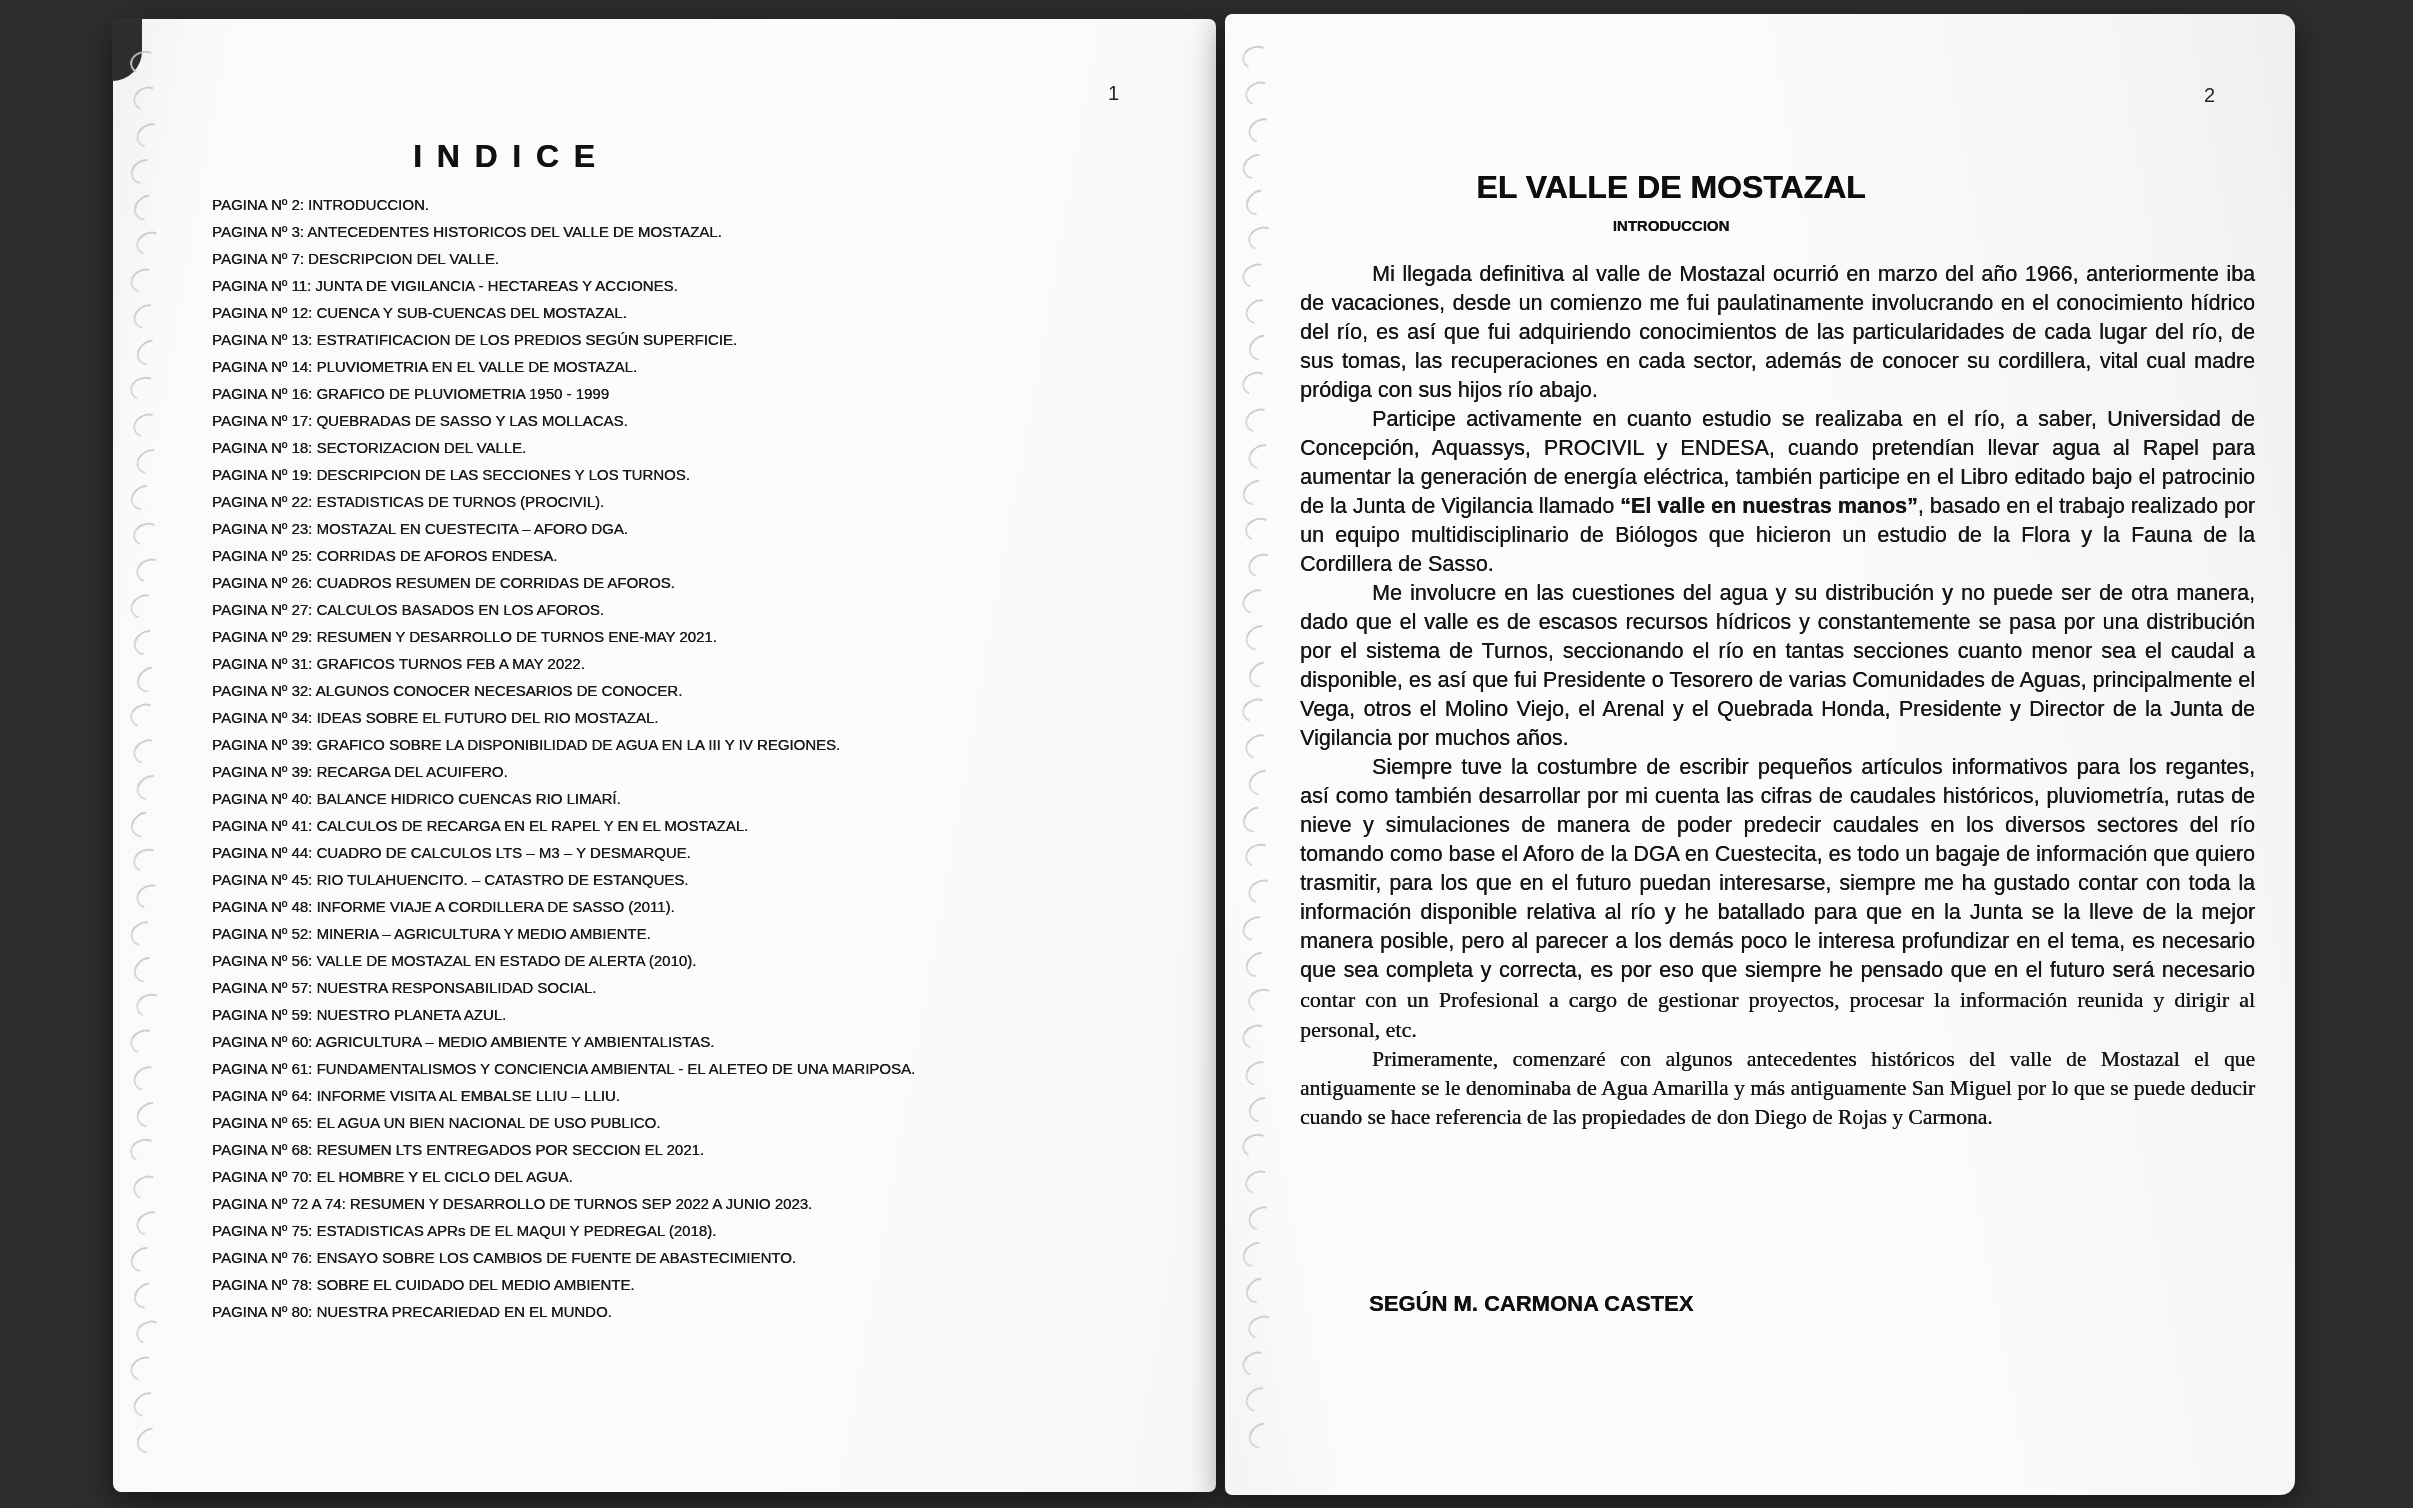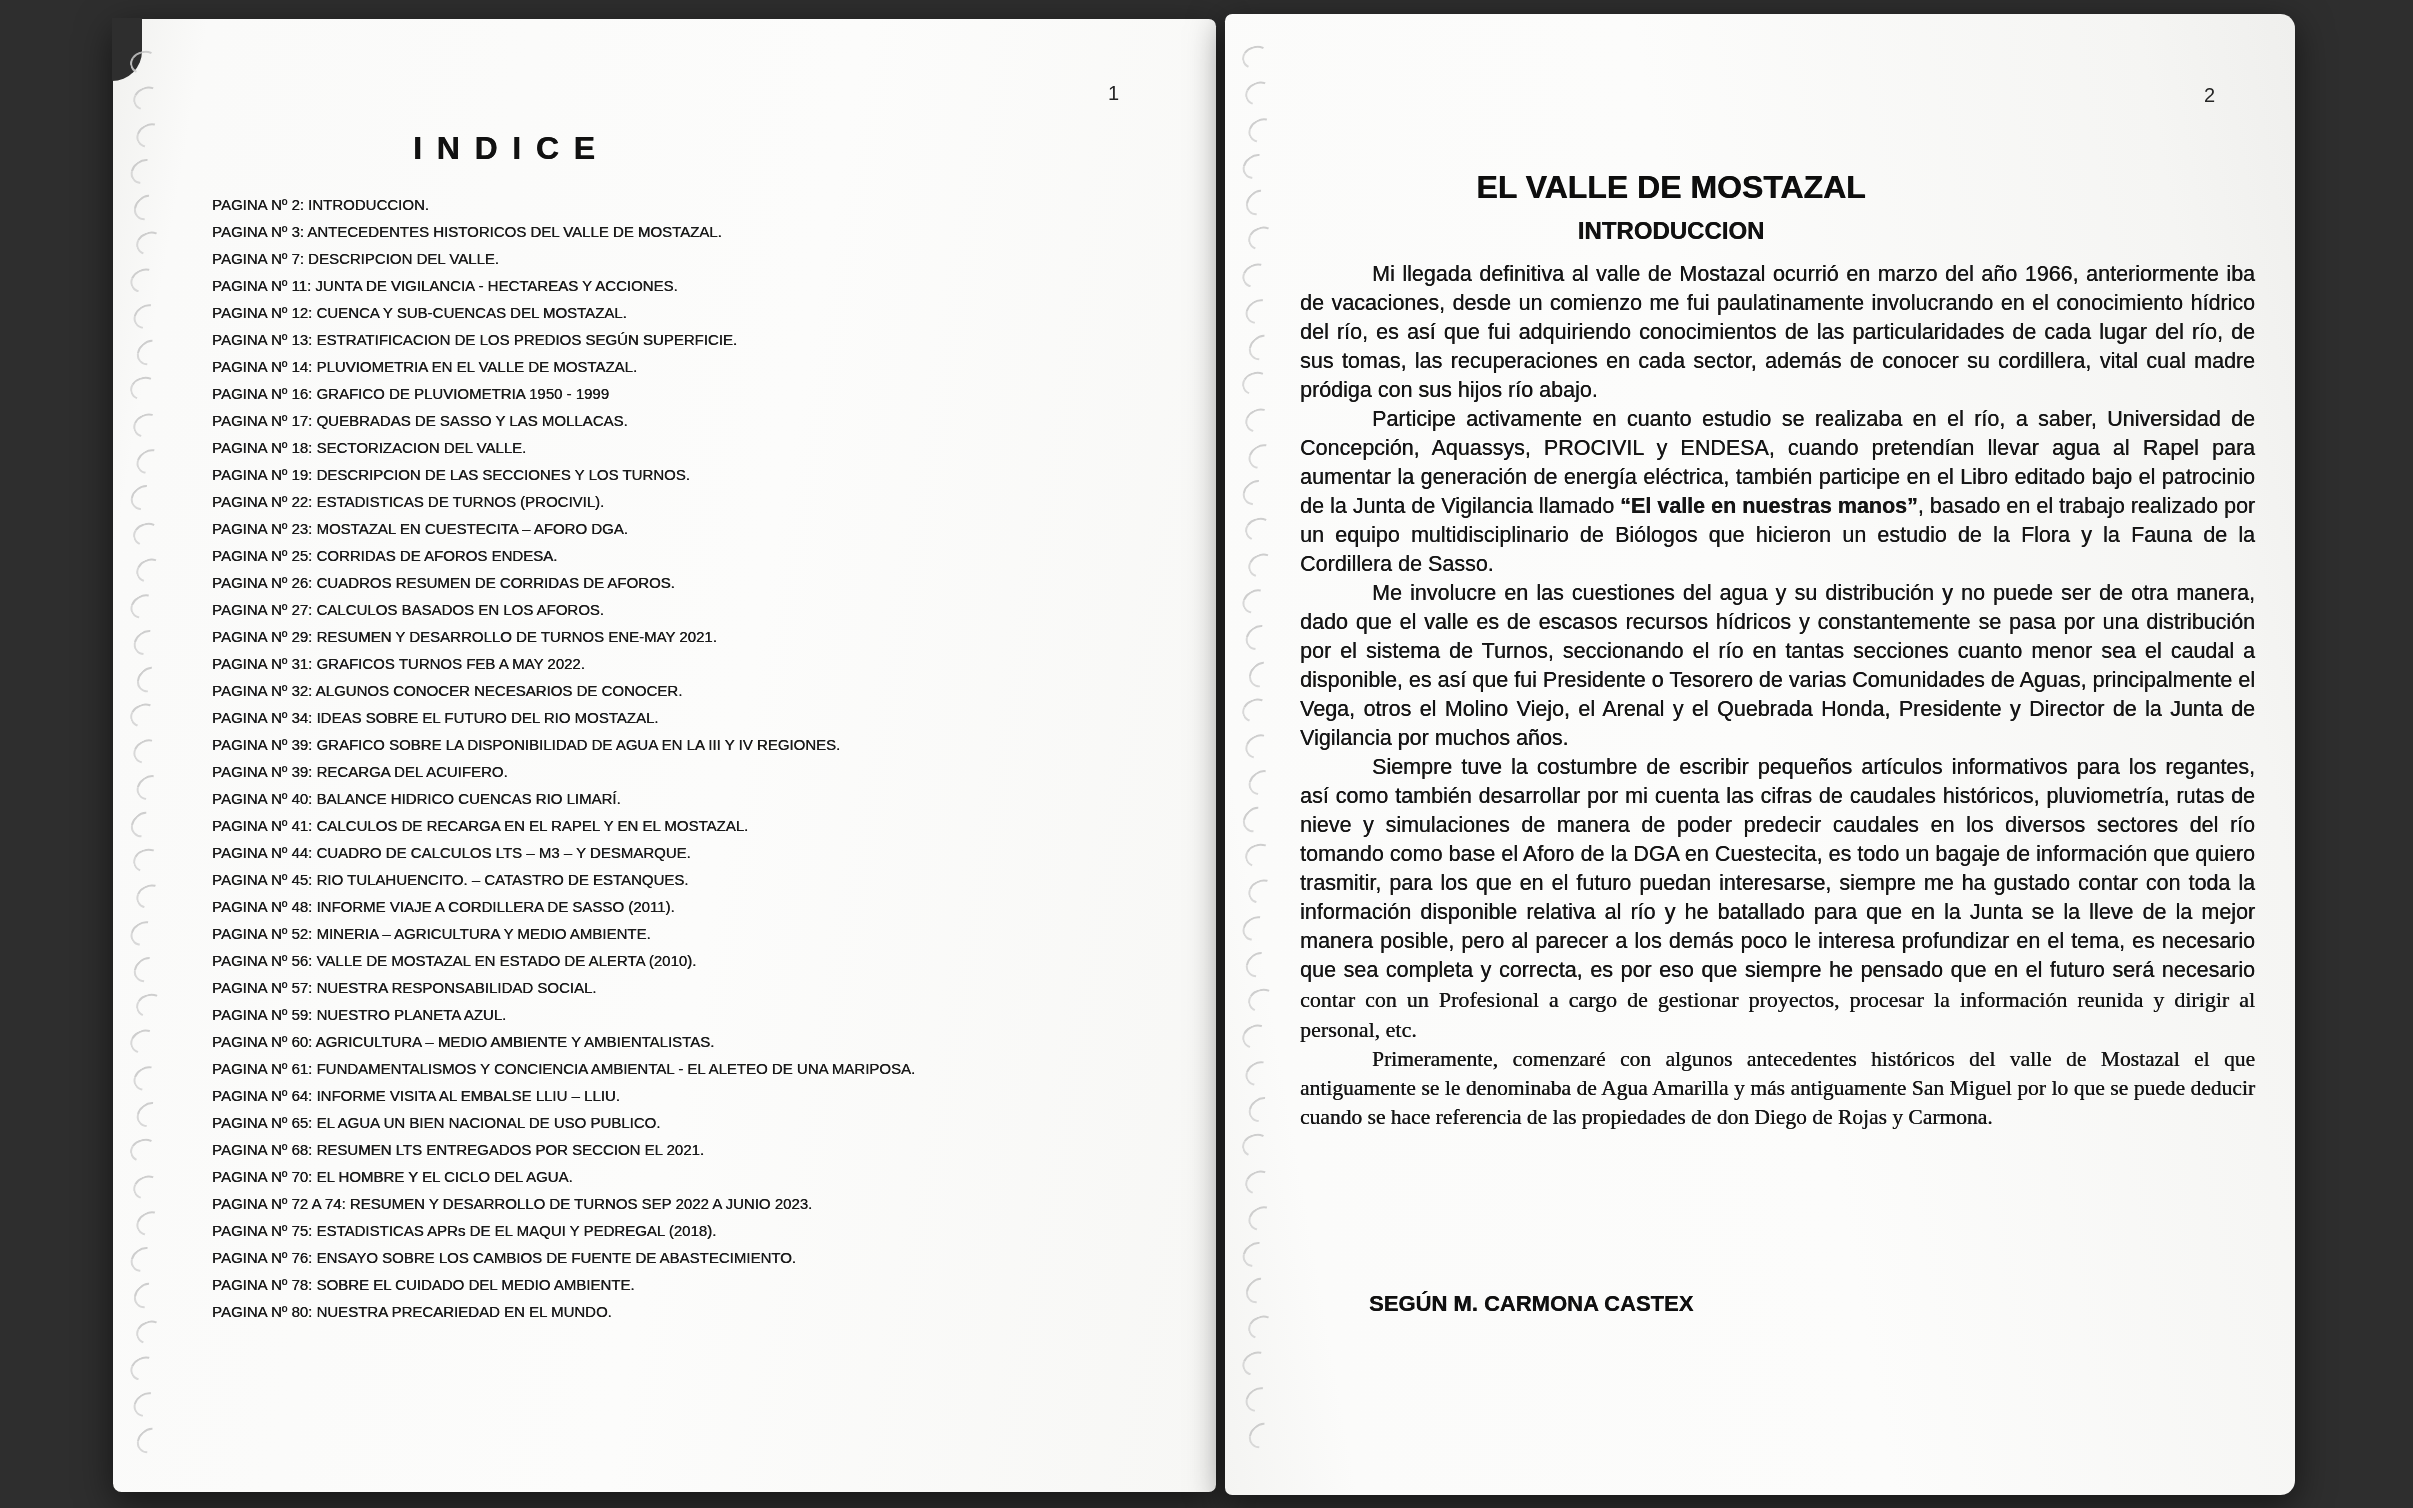--- a/index.html
+++ b/index.html
@@ -51,21 +51,21 @@
     position: absolute;
     font-size: 20px;
     color: #262626;
   }
   .pageno-left { left: 995px; top: 63px; }
   .pageno-right { left: 979px; top: 70px; }
 
   
   .index-title {
     position: absolute;
-    left: 300px; top: 111px;
+    left: 300px; top: 119px;
     margin: 0;
     font-size: 32px;
     font-weight: 700;
     letter-spacing: 2.9px;
     color: #111;
     text-shadow: 0.4px 0 0 currentColor;
     white-space: nowrap;
   }
   .index-list {
     position: absolute;
@@ -89,21 +89,21 @@
     font-size: 32px;
     font-weight: 700;
     color: #0e0e0e;
     text-shadow: 0.4px 0 0 currentColor;
   }
   .doc-subtitle {
     position: absolute;
     left: 0; top: 203px;
     width: 892px;
     text-align: center;
-    font-size: 24px;
+    font-size: 15px;
     font-weight: 700;
     color: #111;
     text-shadow: 0.3px 0 0 currentColor;
   }
   .body-text {
     position: absolute;
     left: 75px; top: 246px;
     width: 955px;
   }
   .body-text p {

